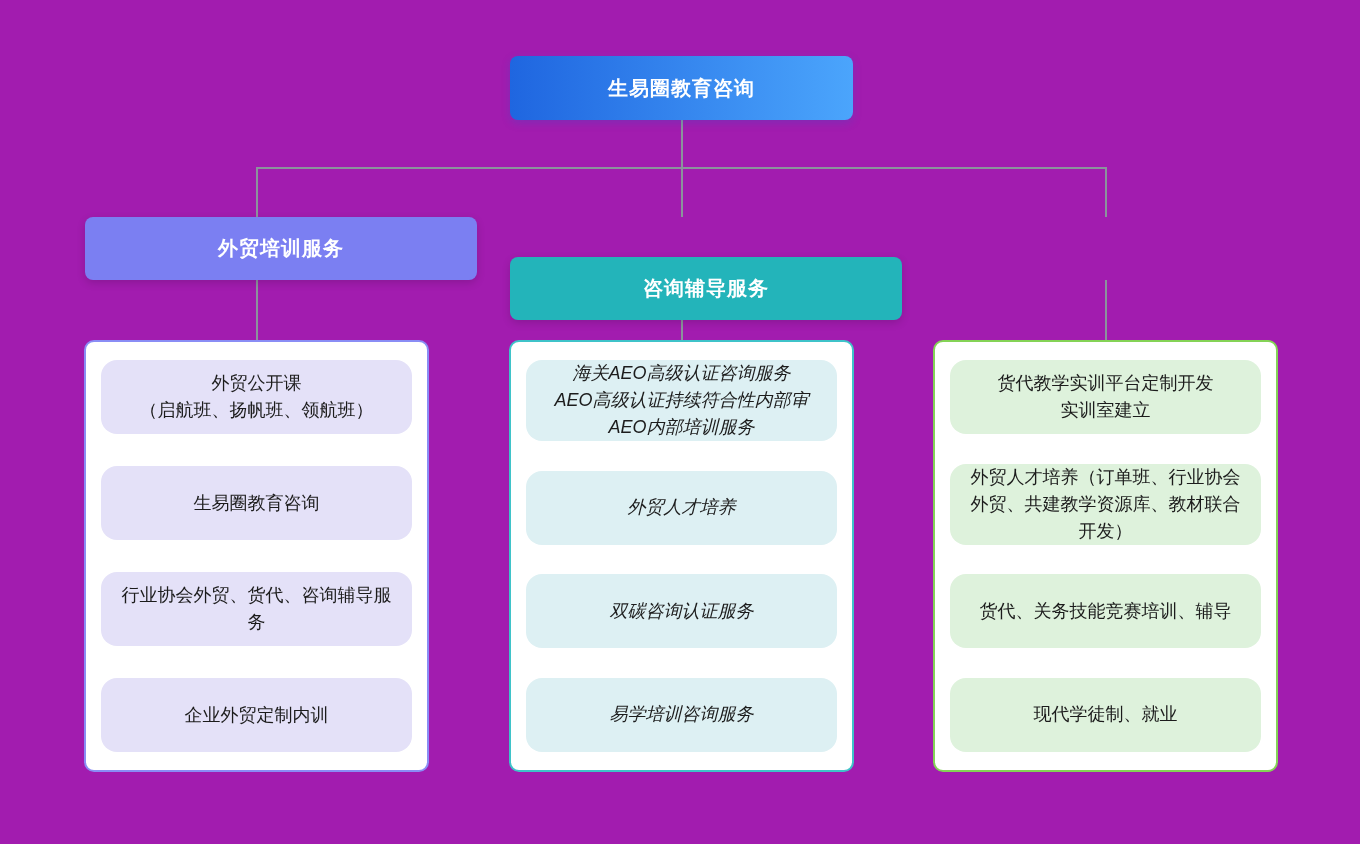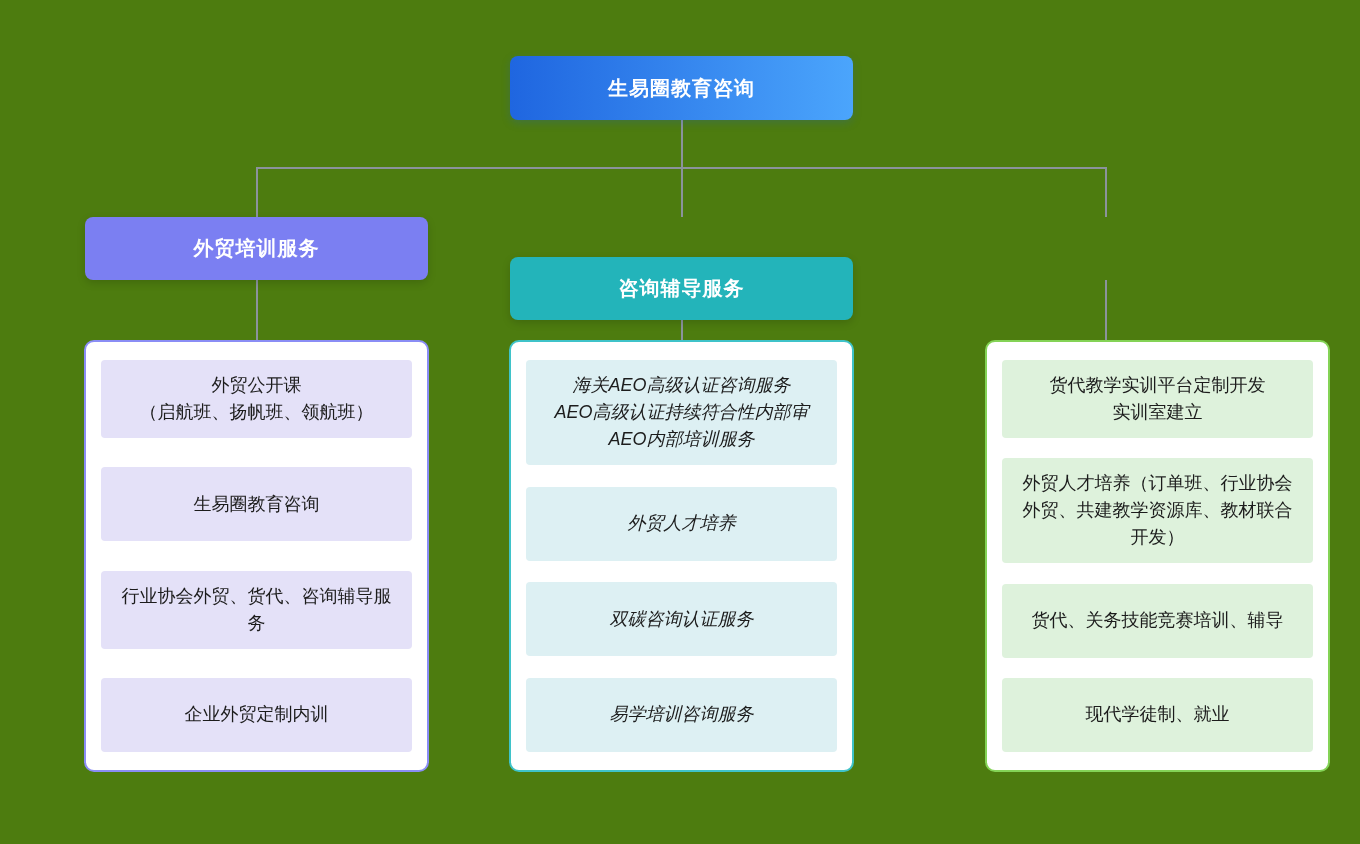--- a/index.html
+++ b/index.html
@@ -5,21 +5,21 @@
   html, body {
     margin: 0;
     padding: 0;
     background: #ffffff;
     font-family: "Liberation Sans", "DejaVu Sans", sans-serif;
   }
   .canvas {
     position: relative;
     width: 1360px;
     height: 844px;
-    background: #4d7c0f;
+    background: #a21caf;
     overflow: hidden;
   }
 
   
   .line {
     position: absolute;
     background: #8b939c;
   }
   .v-line { width: 1.5px; }
   .h-line { height: 1.5px; }
@@ -40,21 +40,21 @@
     color: #ffffff;
     font-size: 20px;
     font-weight: bold;
     letter-spacing: 1px;
   }
 
   
   .branch-header {
     position: absolute;
     top: 217px;
-    width: 343px;
+    width: 392px;
     height: 63px;
     border-radius: 8px;
     display: flex;
     align-items: center;
     justify-content: center;
     color: #ffffff;
     font-size: 20px;
     font-weight: bold;
     letter-spacing: 1px;
     box-shadow: 0 3px 8px rgba(0, 0, 0, 0.15);
@@ -73,27 +73,27 @@
     background: #ffffff;
     border-radius: 10px;
     border: 2px solid;
     padding: 18px 15px;
     display: flex;
     flex-direction: column;
     justify-content: space-between;
   }
   .branch-box.b0 { left: 84px;  border-color: #8a8df5; }
   .branch-box.b1 { left: 509px; border-color: #3fc3c9; }
-  .branch-box.b2 { left: 985px; border-color: #84d356; }
+  .branch-box.b2 { left: 933px; border-color: #84d356; }
 
   .item {
     box-sizing: border-box;
     min-height: 74px;
-    border-radius: 4px;
-    padding: 12px 16px;
+    border-radius: 16px;
+    padding: 0 16px;
     display: flex;
     align-items: center;
     justify-content: center;
     text-align: center;
     font-size: 18px;
     line-height: 27px;
     color: #1c1c1c;
     white-space: pre-line;
   }
   .b0 .item { background: #e4e1f8; }

